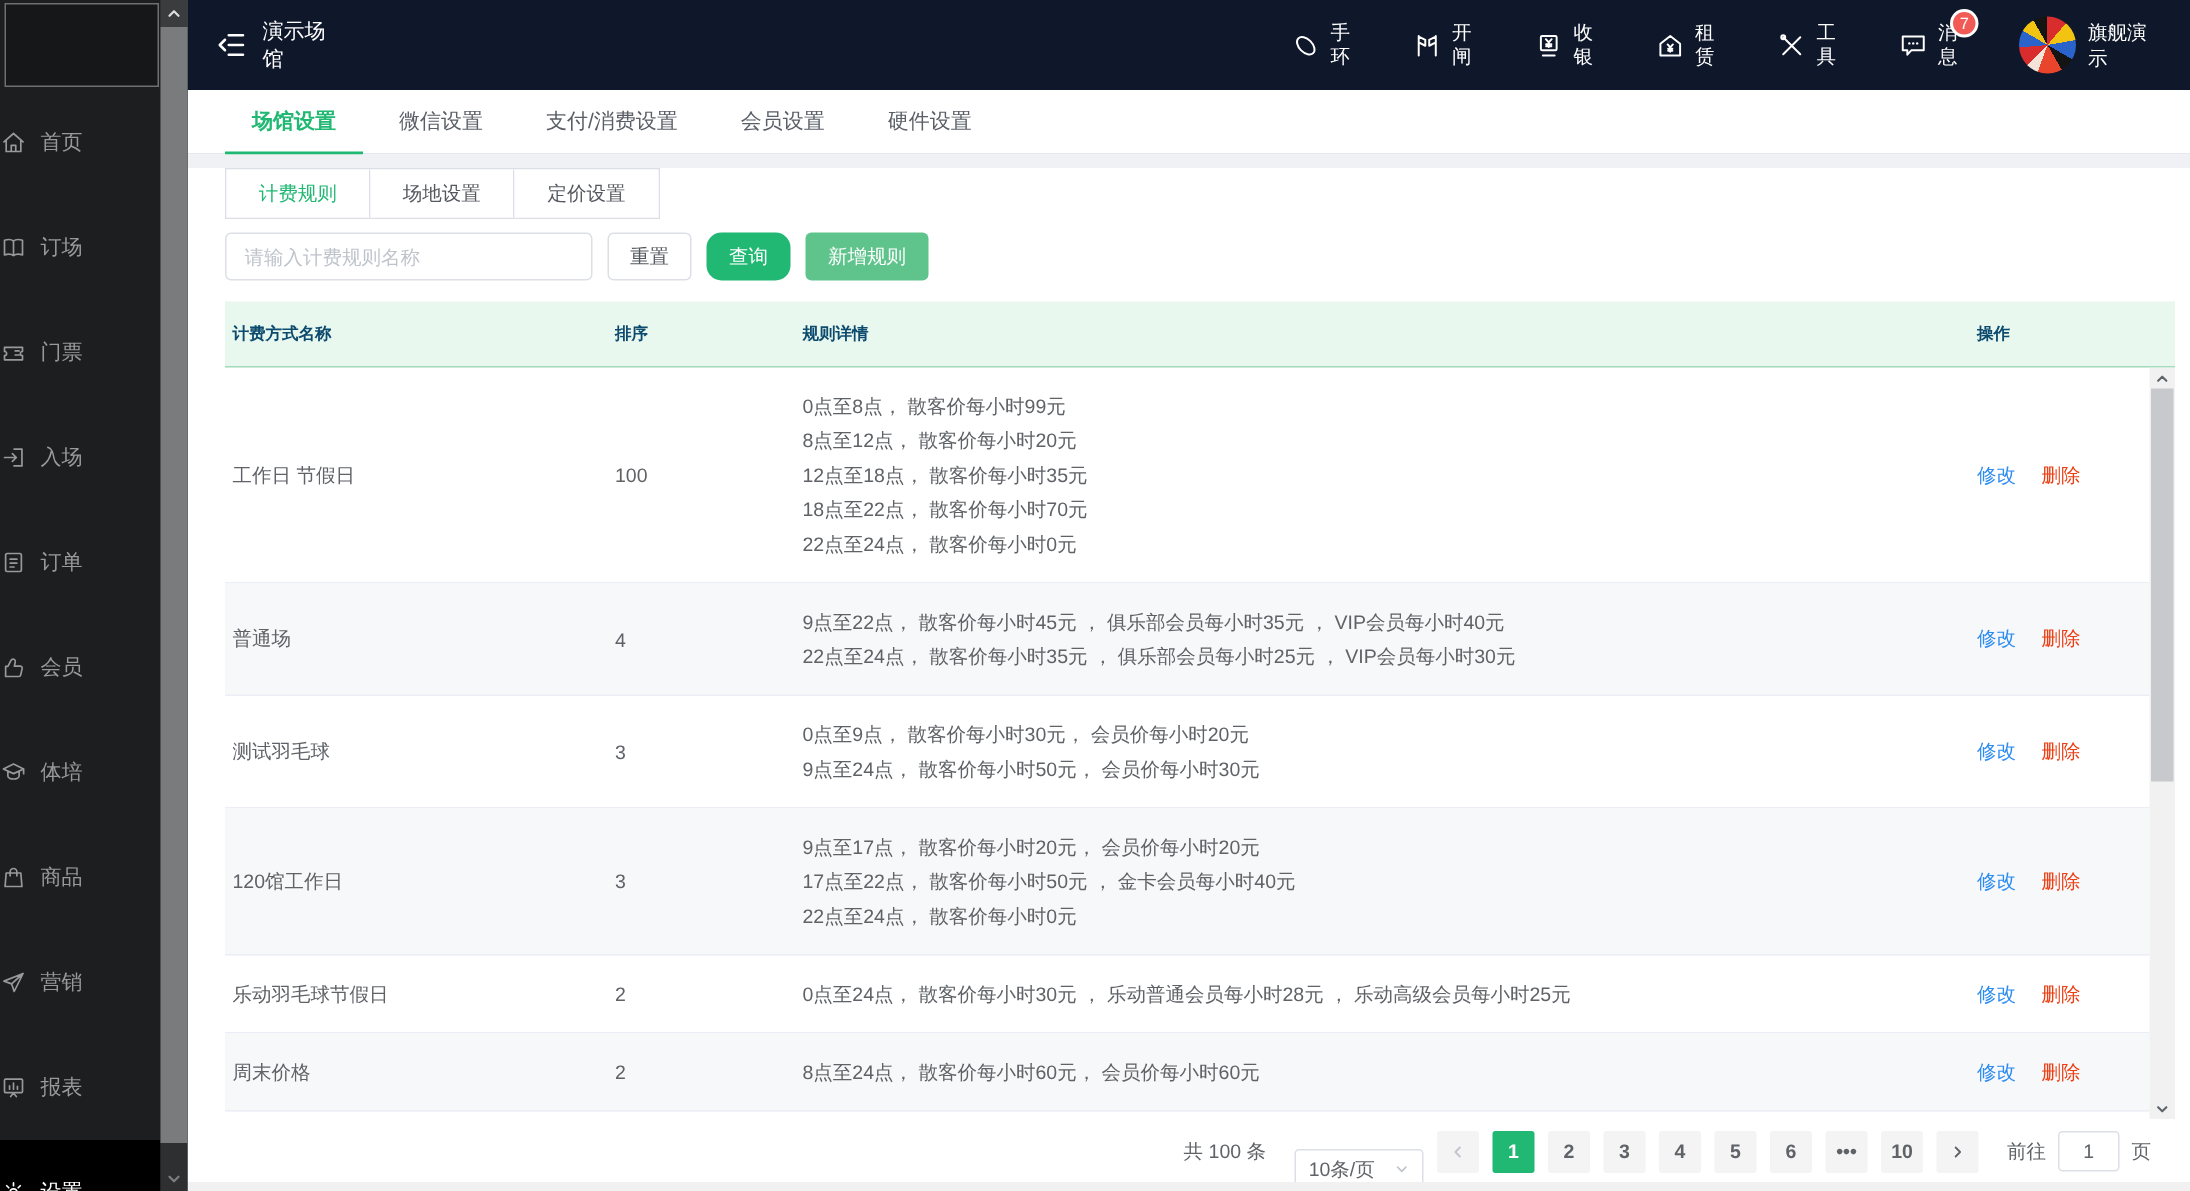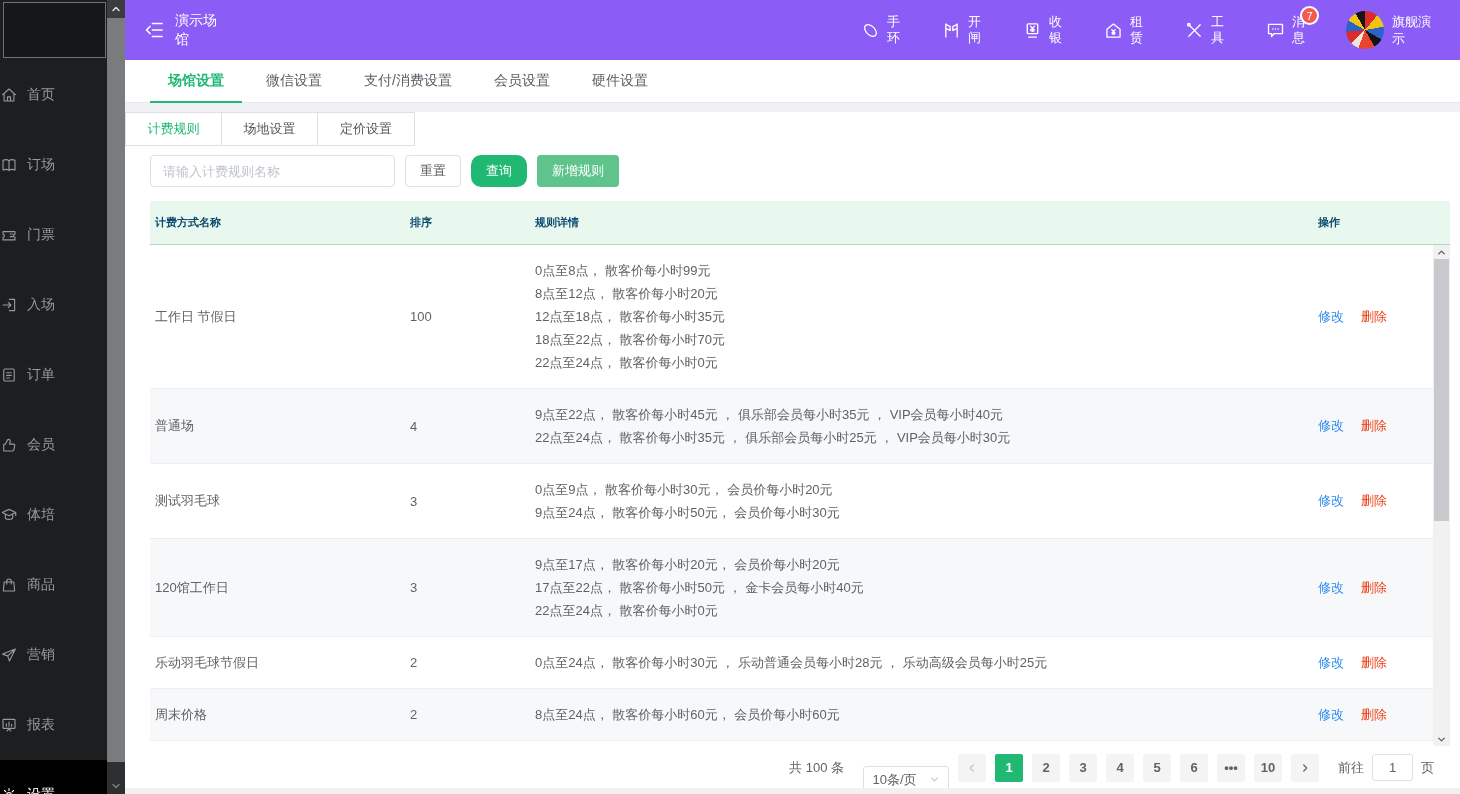--- a/index.html
+++ b/index.html
@@ -14,21 +14,21 @@
   .menu-item { height:70px; display:flex; align-items:center; gap:9px; color:#98999b; font-size:14px; cursor:pointer; }
   .menu-item svg { width:18px; height:18px; flex:none; }
   .menu-item.active { background:#000; color:#fff; }
   .side-scroll { position:absolute; right:0; top:0; width:18px; height:794px; background:#2e2f31; }
   .side-scroll .sb-up { position:absolute; top:0; left:0; width:18px; height:18px; background:#3b3c3e; color:#ddd; display:flex; align-items:center; justify-content:center; }
   .side-scroll .sb-thumb { position:absolute; top:18px; left:0; width:18px; height:744px; background:#797b7d; }
   .side-scroll .sb-down { position:absolute; bottom:0; left:0; width:18px; height:16px; color:#7c7d7f; display:flex; align-items:center; justify-content:center; }
   .side-scroll svg { width:12px; height:12px; }
 
   
-  #header { position:absolute; left:125px; top:0; width:1335px; height:60px; background:#8b5cf6; display:flex; align-items:center; color:#fff; z-index:2; }
+  #header { position:absolute; left:125px; top:0; width:1335px; height:60px; background:#0f172a; display:flex; align-items:center; color:#fff; z-index:2; }
   .collapse-btn { margin-left:17px; width:24px; height:24px; cursor:pointer; }
   .collapse-btn svg { width:24px; height:24px; }
   .app-title { margin-left:9px; font-size:14px; width:48px; line-height:19px; }
   .hd-right { margin-left:auto; display:flex; align-items:center; gap:40px; padding-right:22px; }
   .hd-item { display:flex; align-items:center; gap:6px; position:relative; cursor:pointer; }
   .hd-item svg { width:21px; height:21px; }
   .hd-label { font-size:13px; width:14px; line-height:16px; word-break:break-all; }
   .hd-badge { position:absolute; top:-8px; right:-13px; background:#f25b55; border:2px solid #fff; color:#fff; min-width:19px; height:19px; border-radius:10px; font-size:11px; display:flex; align-items:center; justify-content:center; }
   .hd-user { display:flex; align-items:center; gap:8px; cursor:pointer; }
   .avatar { width:38px; height:38px; border-radius:50%; flex:none;
@@ -37,21 +37,21 @@
 
   
   #tabsbar { position:absolute; left:125px; top:60px; width:1335px; height:43px; background:#fff; border-bottom:1px solid #e4e7ed; display:flex; padding-left:22px; }
   .main-tab { padding:0 21px; display:flex; align-items:center; font-size:14px; color:#5a5e66; position:relative; cursor:pointer; }
   .main-tab.active { color:#20b873; font-weight:bold; }
   .main-tab.active::after { content:""; position:absolute; left:3px; right:3px; bottom:-1px; height:2px; background:#20b873; }
   #gray-gap { position:absolute; left:125px; top:103px; width:1335px; height:9px; background:#eff1f4; }
 
   
   #panel { position:absolute; left:125px; top:112px; width:1335px; height:676px; background:#fff; }
-  .subtabs { display:flex; width:fit-content; border:1px solid #dcdfe6; }
+  .subtabs { display:flex; margin-left:25px; width:fit-content; border:1px solid #dcdfe6; }
   .subtab { width:96px; height:32px; display:flex; align-items:center; justify-content:center; font-size:13px; color:#55585e; background:#fff; cursor:pointer; border-right:1px solid #dcdfe6; }
   .subtab:last-child { border-right:none; }
   .subtab.active { color:#20b873; }
 
   .filter-row { margin:9px 0 0 25px; display:flex; gap:10px; height:32px; align-items:center; }
   .search-input { width:245px; height:32px; border:1px solid #dcdfe6; border-radius:4px; padding:0 12px; font-size:13px; color:#333; outline:none; font-family:inherit; }
   .search-input::placeholder { color:#bfc4cc; }
   .btn { height:32px; border-radius:4px; font-size:13px; display:flex; align-items:center; justify-content:center; cursor:pointer; border:none; font-family:inherit; }
   .btn-reset { width:56px; background:#fff; border:1px solid #dcdfe6; color:#55585e; }
   .btn-query { width:56px; background:#20b873; color:#fff;border-radius:10px; }

